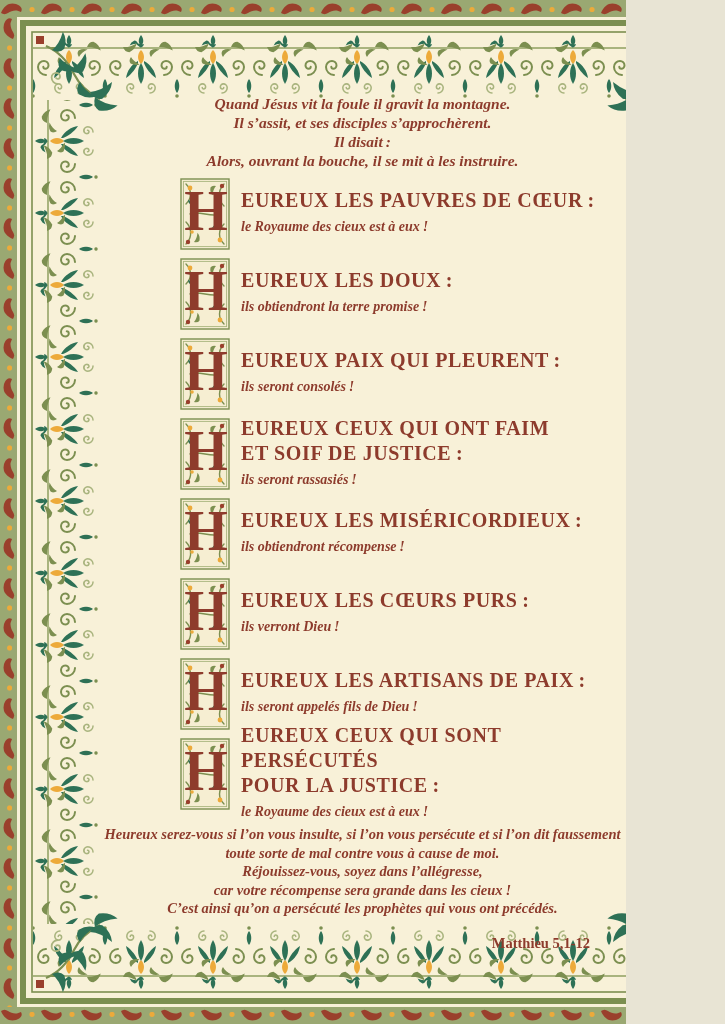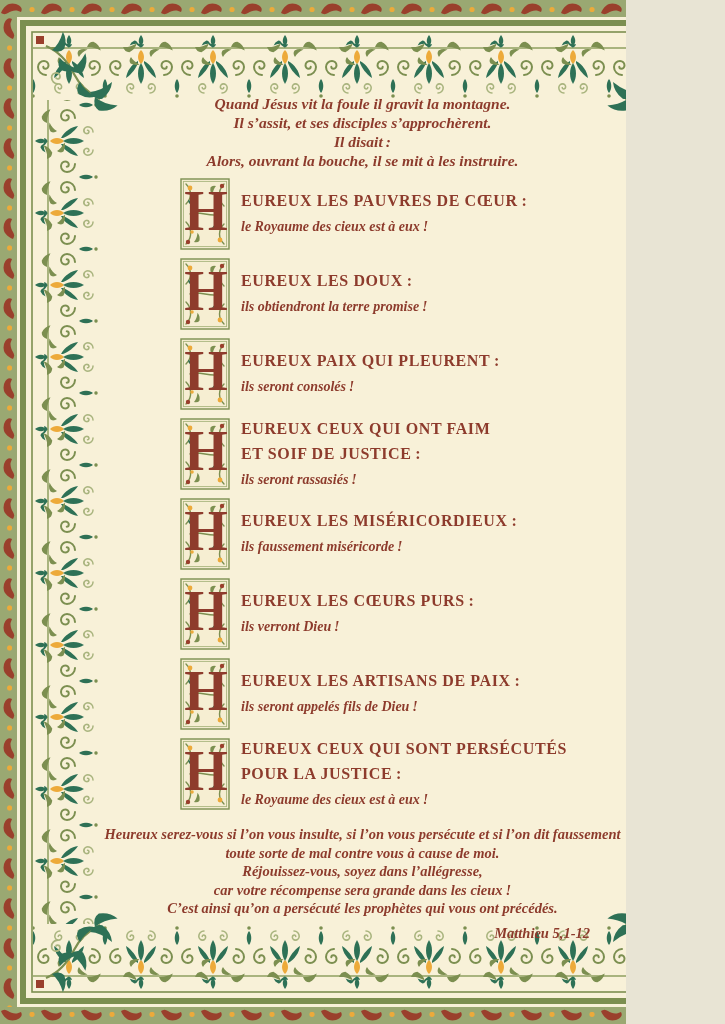--- a/index.html
+++ b/index.html
@@ -27,36 +27,36 @@
     height:72px;margin-bottom:8px;
   }
   .cap-box{flex:0 0 50px;width:50px;height:72px;margin-right:11px;}
   .dropcap-letter{
     font-family:"Liberation Serif","DejaVu Serif",serif;
     font-weight:bold;font-size:56px;
     fill:#8e3b2c;
   }
   .b-text{display:flex;flex-direction:column;justify-content:center;}
   .caps-line{
-    font-weight:bold;font-size:16px;line-height:25px;
+    font-weight:bold;font-size:20px;line-height:25px;
     letter-spacing:0.6px;
   }
   .caps-line:empty{display:none;}
   .promise{
     font-style:italic;font-weight:bold;
     font-size:14px;line-height:27px;
   }
   .epilogue{
     margin-top:15px;text-align:center;
     font-style:italic;font-weight:bold;
     font-size:14.5px;line-height:18.6px;
   }
   .reference{
-    text-align:right;padding-right:35px;margin-top:7px;
-    font-style:italic;font-weight:bold;font-size:14.5px;
+    text-align:right;padding-right:35px;margin-top:17px;
+    font-weight:bold;font-size:14.5px;
   }
 </style>
 </head>
 <body>
 
 <div class="page">
 
   <svg class="border-svg" width="725" height="1024" viewBox="0 0 725 1024" aria-hidden="true">
     <defs>
       <path id="spiral" fill="none" d="M0,0 a8,8 0 0 1 -8,-8 a6,6 0 0 1 6,-6 a4.5,4.5 0 0 1 4.5,4.5 a3.2,3.2 0 0 1 -3.2,3.2 a2,2 0 0 1 -2,-2"></path>
@@ -245,21 +245,21 @@
       </div>
 
       <div class="row">
         <svg class="cap-box" viewBox="0 0 50 72" width="50" height="72">
           <use href="#dropcap-deco"></use>
           <text class="dropcap-letter" x="26" y="52" text-anchor="middle">H</text>
         </svg>
         <div class="b-text">
           <div class="caps-line">EUREUX LES MISÉRICORDIEUX :</div>
 
-          <div class="promise">ils faussement miséricorde !</div>
+          <div class="promise">ils obtiendront récompense !</div>
         </div>
       </div>
 
       <div class="row">
         <svg class="cap-box" viewBox="0 0 50 72" width="50" height="72">
           <use href="#dropcap-deco"></use>
           <text class="dropcap-letter" x="26" y="52" text-anchor="middle">H</text>
         </svg>
         <div class="b-text">
           <div class="caps-line">EUREUX LES CŒURS PURS :</div>

